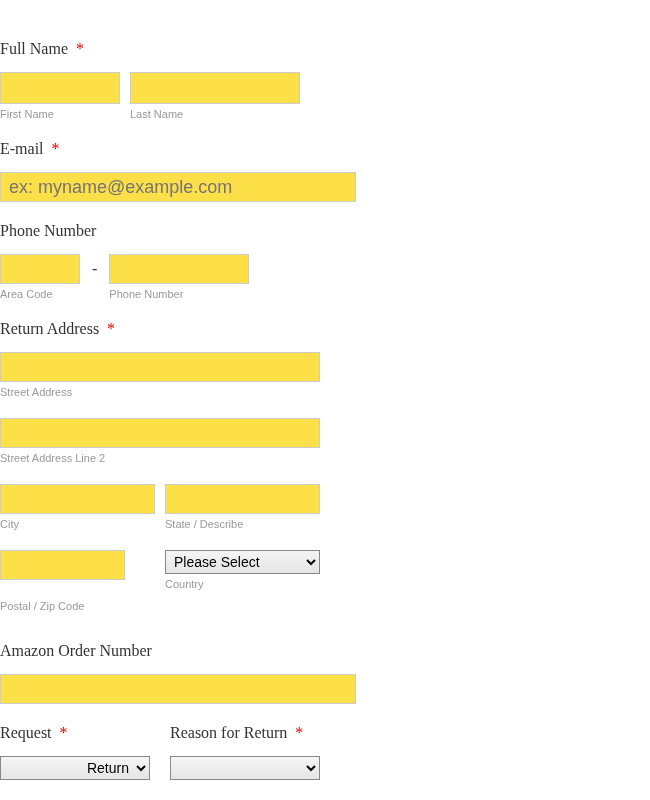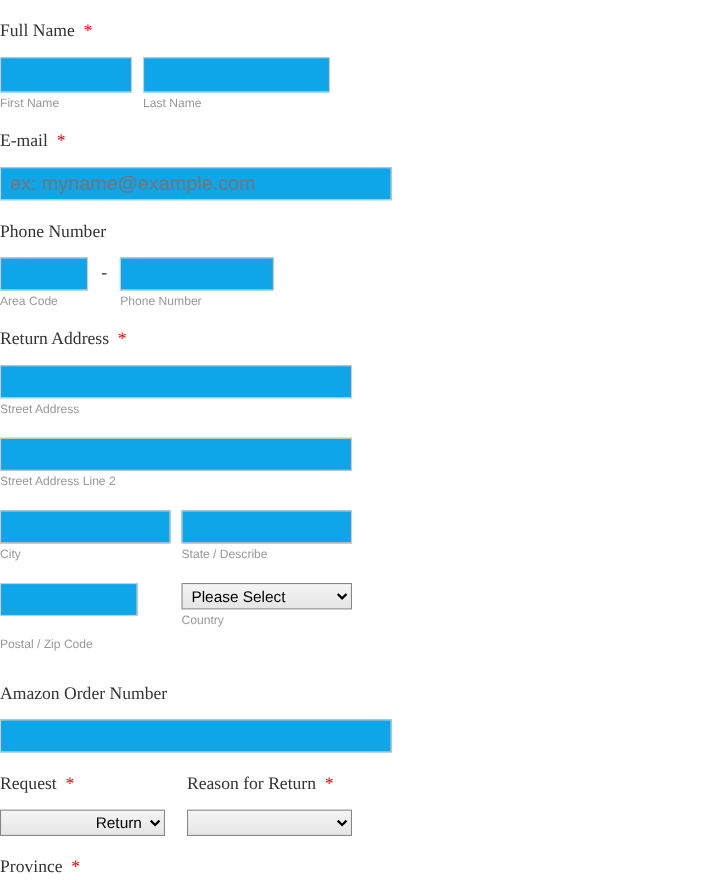--- a/index.html
+++ b/index.html
@@ -1,32 +1,32 @@
 <!DOCTYPE html>
 <html><head>
   <meta charset="utf-8">
   <style>
     * { box-sizing: border-box; margin: 0; padding: 0; }
     body { font-family: Georgia, 'Times New Roman', serif; font-size: 16px; color: #333; padding: 0; width: 650px; }
     .field-group { margin-bottom: 20px; }
     .field-label { display: block; margin-bottom: 14px; font-size: 16px; color: #333; }
     .required-star { color: #e00; margin-left: 4px; }
     .sublabel { font-size: 11px; color: #999; margin-top: 4px; font-family: Arial, sans-serif; }
-    input[type="text"] { border: 1px solid #ccc; padding: 6px 8px; font-size: 14px; background: #0ea5e9; }
+    input[type="text"] { border: 1px solid #ccc; padding: 6px 8px; font-size: 14px; background: #fde047; }
     input.large { height: 30px; font-size: 18px; padding: 4px 8px; }
     select { border: 1px solid #888; background: linear-gradient(#f5f5f5, #e5e5e5); padding: 2px 4px; font-size: 14px; height: 24px; }
     .row { display: flex; gap: 10px; align-items: flex-start; }
     .col { display: flex; flex-direction: column; }
     .dash { align-self: center; padding: 0 2px; margin-top: -16px; }
     .addr-gap { margin-bottom: 20px; }
   </style>
 </head>
 <body>
 
-<div class="field-group" style="padding-top: 20px;">
+<div class="field-group" style="padding-top: 40px;">
   <label class="field-label">
     <span>Full Name</span>
     <span class="required-star">*</span>
   </label>
   <div class="row">
     <div class="col">
       <input type="text" style="width: 120px; height: 32px;" value="">
       <span class="sublabel">First Name</span>
     </div>
     <div class="col">

